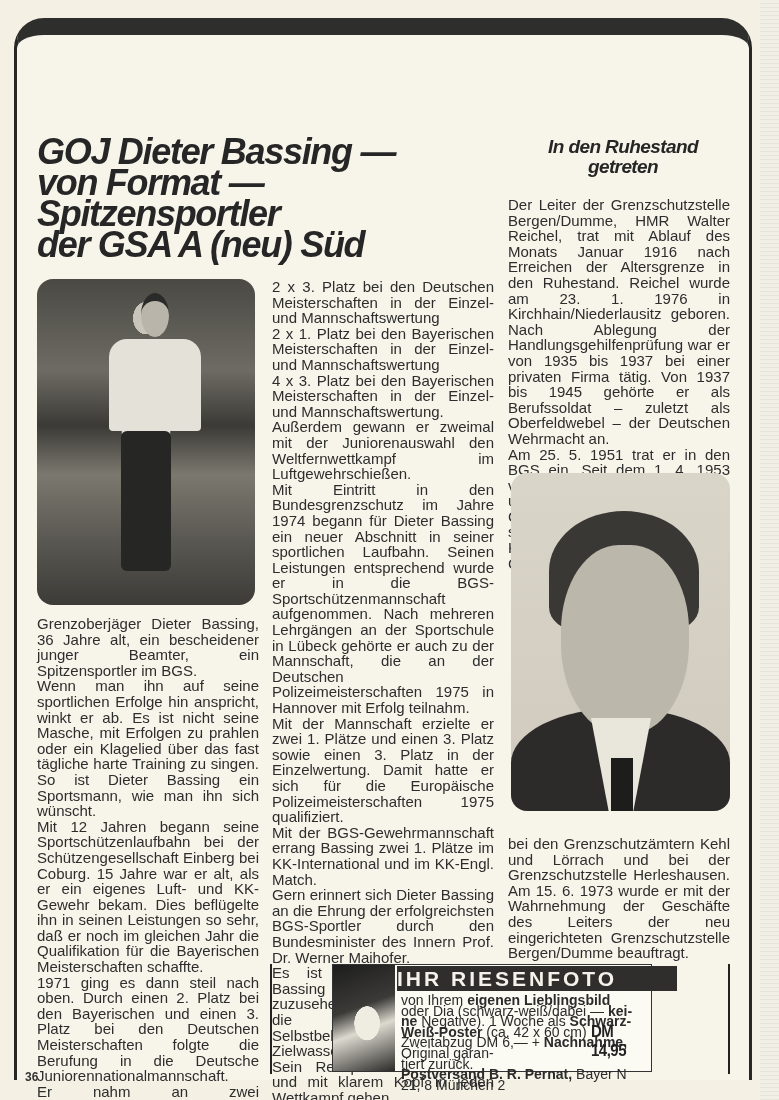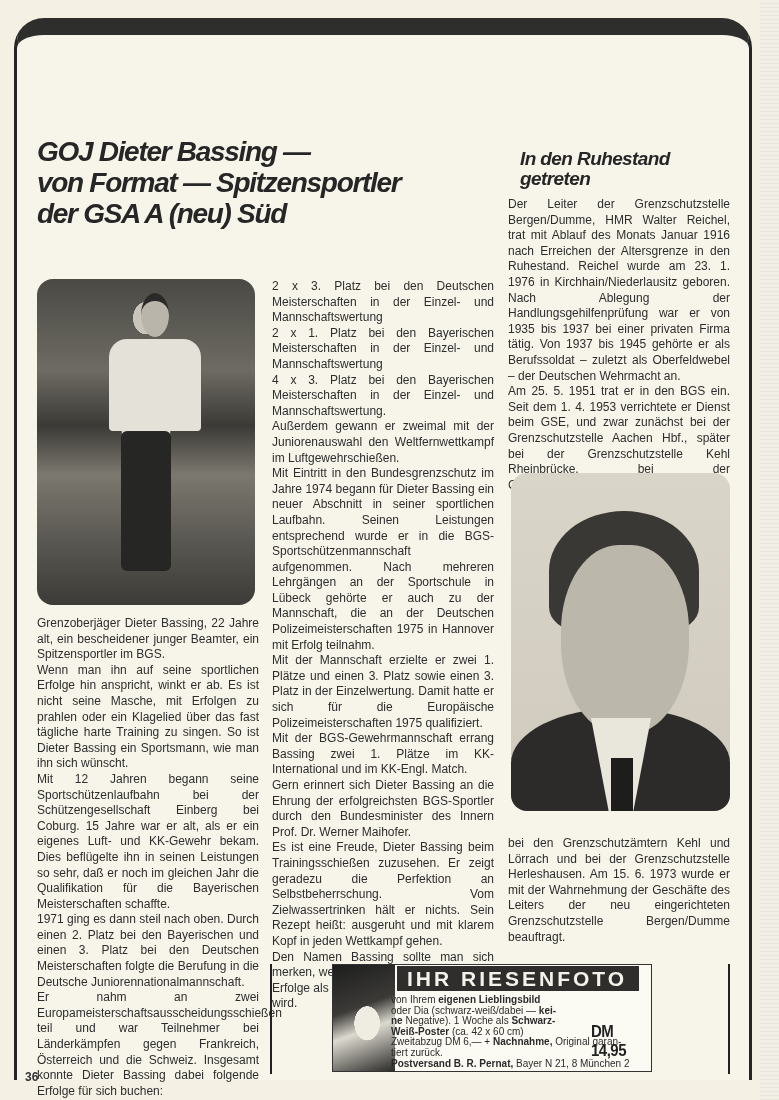--- a/index.html
+++ b/index.html
@@ -21,32 +21,32 @@
     border-top:17px solid #2e2e2c;
     border-radius:30px 30px 0 0;
     background:#f7f5ea;
   }
   .frame-bottom-cover {
     position:absolute; left:0; top:1080px; width:760px; height:20px; background:#f4f1e4;
   }
   .headline {
     position:absolute; left:37px; top:136px; width:460px;
     font-family:"Liberation Sans", sans-serif; font-weight:bold; font-style:italic;
-    font-size:28px; line-height:31px; letter-spacing:-1.3px; color:#262626;
+    font-size:36px; line-height:31px; letter-spacing:-1.3px; color:#262626;
     margin:0;
   }
   .headline span { display:block; }
   .side-headline {
     position:absolute; left:508px; top:137px; width:230px;
     font-weight:bold; font-style:italic; font-size:19px; line-height:20px;
-    letter-spacing:-0.6px; color:#262626; margin:12px;
+    letter-spacing:-0.6px; color:#262626; margin:0;text-align:center;
   }
   .side-headline span { display:block; }
   .col {
-    position:absolute; font-size:12px; line-height:15.6px; text-align:justify;
+    position:absolute; font-size:15px; line-height:15.6px; text-align:justify;
     color:#2d2d2d;
   }
   .col p { margin:0; }
   .col-left { left:37px; top:616px; width:222px; }
   .col-mid { left:272px; top:279px; width:222px; }
   .col-right-top { left:508px; top:197px; width:222px; }
   .col-right-bottom { left:508px; top:836px; width:222px; }
   .sig { display:flex; justify-content:space-between; }
   .photo {
     position:absolute; border-radius:16px; overflow:hidden;
@@ -102,28 +102,28 @@
     position:absolute; left:332px; top:964px; width:320px; height:108px;
     border:1px solid #333; background:#fbfaf3; box-sizing:border-box;
   }
   .ad-photo {
     position:absolute; left:0; top:0; width:62px; height:106px;
     background:
       radial-gradient(ellipse 18px 24px at 55% 55%, #efece2 0 70%, transparent 72%),
       linear-gradient(160deg,#1d1d1d 0%,#3b3a37 40%,#dcd9cf 60%,#2a2a28 100%);
   }
   .ad-banner {
-    position:absolute; left:64px; top:1px; width:242px; height:25px;
+    position:absolute; left:64px; top:1px; width:280px; height:25px;
     background:#2f2e2c; color:#f4f2ea;
     font-weight:bold; font-size:21px; letter-spacing:3px; line-height:25px;
-    padding-left:10px; box-sizing:border-box; white-space:nowrap;
+    padding-left:0; box-sizing:border-box; white-space:nowrap;
   }
   .ad-body {
-    position:absolute; left:58px; top:30px; width:240px;
-    font-size:10px; line-height:10.6px; color:#2b2b2b;
+    position:absolute; left:68px; top:30px; width:240px;
+    font-size:14px; line-height:10.6px; color:#2b2b2b;
   }
   .ad-body b { font-weight:bold; }
   .ad-price {
     position:absolute; left:258px; top:58px; font-weight:bold; font-size:15px;
     letter-spacing:-0.5px; color:#222; transform:scaleY(1.15);
   }
 </style>
 </head>
 <body>
 
@@ -138,21 +138,21 @@
   <span>der GSA A (neu) Süd</span>
 </h1>
 
 <div class="photo photo-athlete" title="Dieter Bassing in Trainingsanzug auf einer Wiese">
   <div class="legs"></div>
   <div class="jacket"></div>
   <div class="head"></div>
 </div>
 
 <div class="col col-left">
-  <p>Grenzoberjäger Dieter Bassing, 22 Jahre alt, ein bescheidener junger Beamter, ein Spitzensportler im BGS.</p>
+  <p>Grenzoberjäger Dieter Bassing, 36 Jahre alt, ein bescheidener junger Beamter, ein Spitzensportler im BGS.</p>
   <p>Wenn man ihn auf seine sportlichen Erfolge hin anspricht, winkt er ab. Es ist nicht seine Masche, mit Erfolgen zu prahlen oder ein Klagelied über das fast tägliche harte Training zu singen. So ist Dieter Bassing ein Sportsmann, wie man ihn sich wünscht.</p>
   <p>Mit 12 Jahren begann seine Sportschützenlaufbahn bei der Schützengesellschaft Einberg bei Coburg. 15 Jahre war er alt, als er ein eigenes Luft- und KK-Gewehr bekam. Dies beflügelte ihn in seinen Leistungen so sehr, daß er noch im gleichen Jahr die Qualifikation für die Bayerischen Meisterschaften schaffte.</p>
   <p>1971 ging es dann steil nach oben. Durch einen 2. Platz bei den Bayerischen und einen 3. Platz bei den Deutschen Meisterschaften folgte die Berufung in die Deutsche Juniorennationalmannschaft.</p>
   <p>Er nahm an zwei Europameisterschaftsausscheidungsschießen teil und war Teilnehmer bei Länderkämpfen gegen Frankreich, Österreich und die Schweiz. Insgesamt konnte Dieter Bassing dabei folgende Erfolge für sich buchen:</p>
 </div>
 
 <div class="col col-mid">
   <p>2 x 3. Platz bei den Deutschen Meisterschaften in der Einzel- und Mannschaftswertung</p>
   <p>2 x 1. Platz bei den Bayerischen Meisterschaften in der Einzel- und Mannschaftswertung</p>
   <p>4 x 3. Platz bei den Bayerischen Meisterschaften in der Einzel- und Mannschaftswertung.</p>

